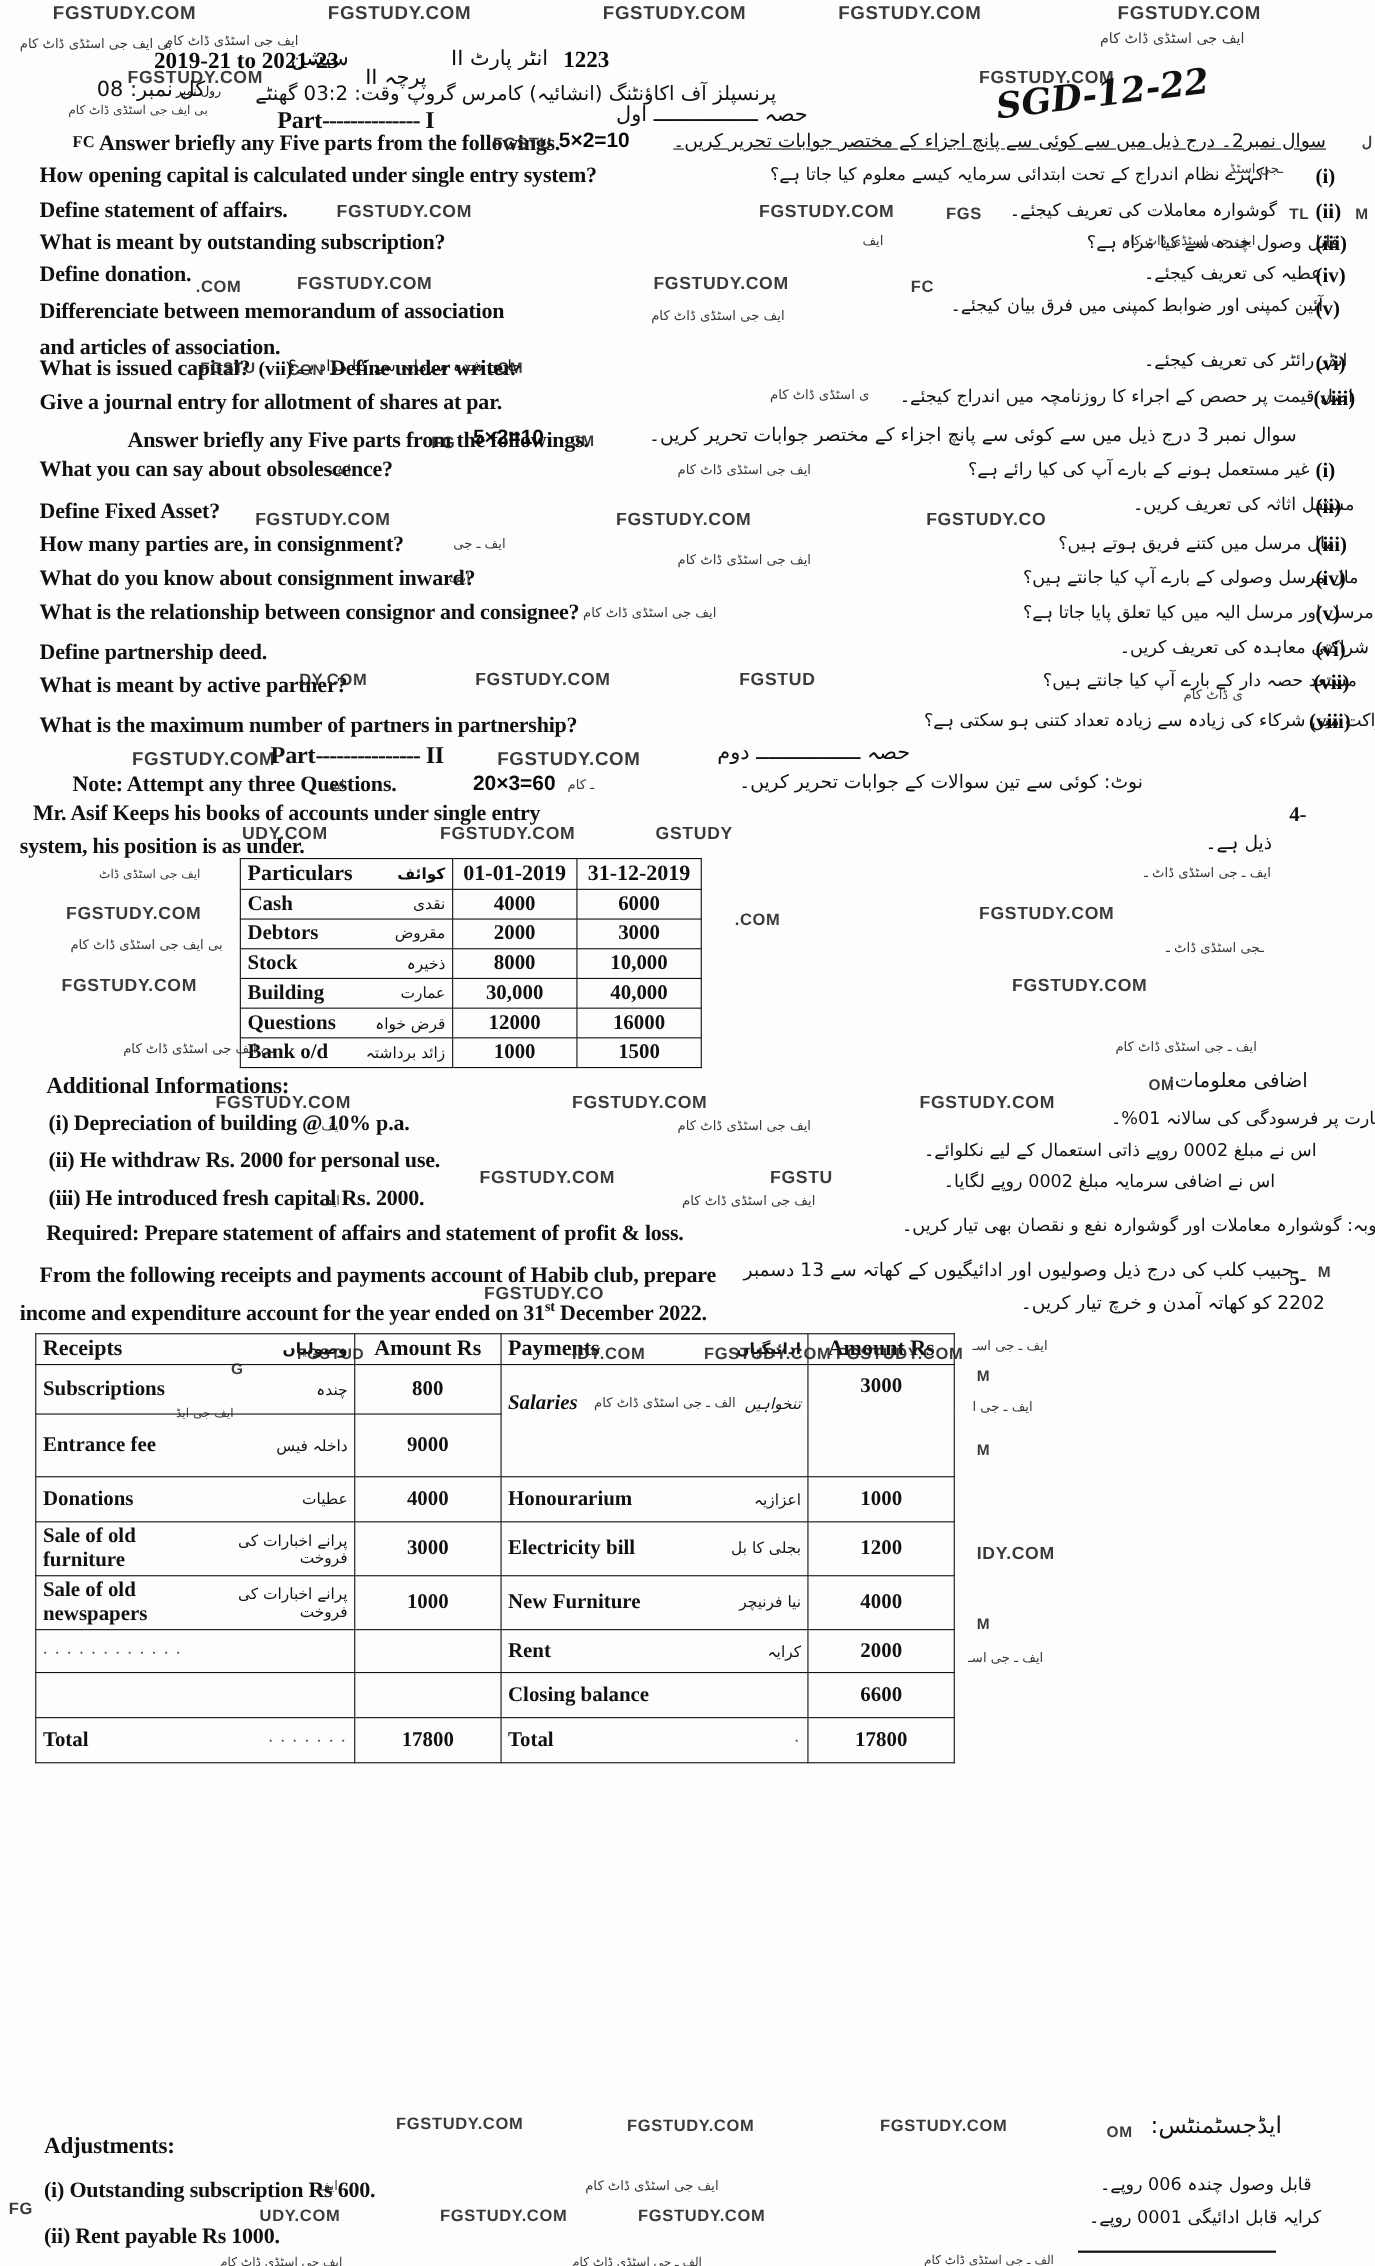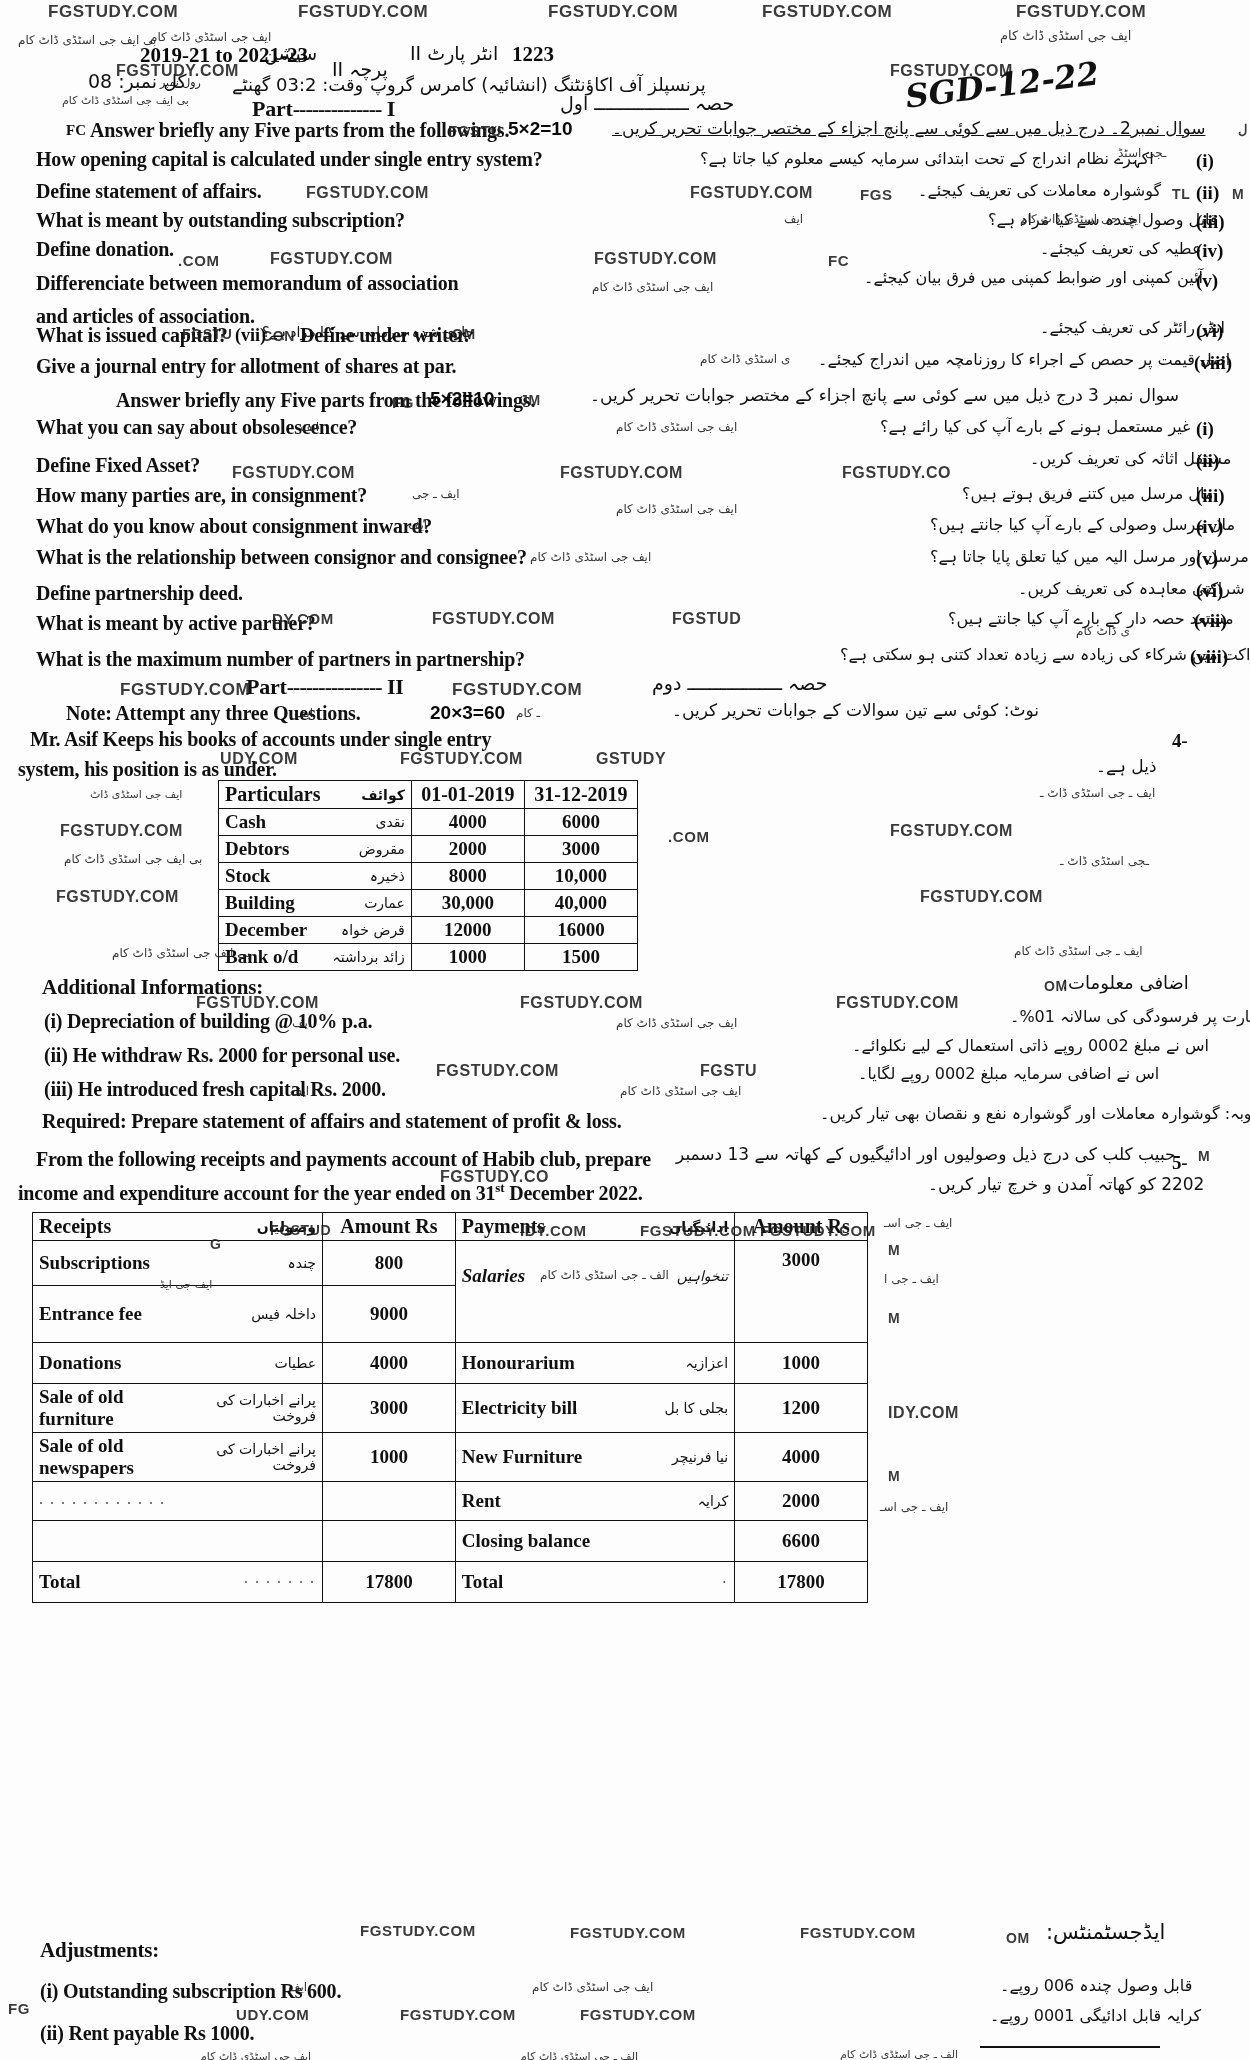--- a/index.html
+++ b/index.html
@@ -319,21 +319,21 @@
                 <span>Building</span>
                 <span class="u-cell">عمارت</span>
               </div>
             </td>
         <td class="c-center">30,000</td>
         <td class="c-center">40,000</td>
       </tr>
       <tr>
         <td>
               <div class="cellrow">
-                <span>December</span>
+                <span>Questions</span>
                 <span class="u-cell">قرض خواہ</span>
               </div>
             </td>
         <td class="c-center">12000</td>
         <td class="c-center">16000</td>
       </tr>
       <tr>
         <td>
               <div class="cellrow">
                 <span>Bank o/d</span>
@@ -365,21 +365,21 @@
   <div class="abs wm" style="left:520px; top:994px; font-size:16px;">FGSTUDY.COM</div>
   <div class="abs wm" style="left:836px; top:994px; font-size:16px;">FGSTUDY.COM</div>
   <div class="abs wm" style="left:1044px; top:978px; font-size:14px;">OM</div>
 
   <div class="abs eng" style="left:44px; top:1010px; font-size:20px;"><span>(i)</span> <span>Depreciation of building @ 10% p.a.</span></div>
   <div class="abs urdu" style="left:1010px; top:1007px; font-size:16px;"><span>عمارت پر فرسودگی کی سالانہ 10%۔</span></div>
   <div class="abs wm-u" style="left:292px; top:1016px; font-size:12px;">ایف</div>
   <div class="abs wm-u" style="left:616px; top:1016px; font-size:12px;">ایف جی اسٹڈی ڈاٹ کام</div>
 
   <div class="abs eng" style="left:44px; top:1044px; font-size:20px;"><span>(ii)</span> <span>He withdraw Rs. 2000 for personal use.</span></div>
-  <div class="abs urdu" style="left:840px; top:1036px; font-size:16px;margin-left:12px;"><span>اس نے مبلغ 2000 روپے ذاتی استعمال کے لیے نکلوائے۔</span></div>
+  <div class="abs urdu" style="left:840px; top:1036px; font-size:16px;"><span>اس نے مبلغ 2000 روپے ذاتی استعمال کے لیے نکلوائے۔</span></div>
 
   <div class="abs eng" style="left:44px; top:1078px; font-size:20px;"><span>(iii)</span> <span>He introduced fresh capital Rs. 2000.</span></div>
   <div class="abs urdu" style="left:858px; top:1064px; font-size:16px;"><span>اس نے اضافی سرمایہ مبلغ 2000 روپے لگایا۔</span></div>
   <div class="abs wm" style="left:436px; top:1062px; font-size:16px;">FGSTUDY.COM</div>
   <div class="abs wm" style="left:700px; top:1062px; font-size:16px;">FGSTU</div>
   <div class="abs wm-u" style="left:290px; top:1084px; font-size:12px;">ایف</div>
   <div class="abs wm-u" style="left:620px; top:1084px; font-size:12px;">ایف جی اسٹڈی ڈاٹ کام</div>
 
   <div class="abs eng" style="left:42px; top:1110px; font-size:20px;">Required: Prepare statement of affairs and statement of profit &amp; loss.</div>
   <div class="abs urdu" style="left:820px; top:1104px; font-size:16px;">مطلوبہ: گوشوارہ معاملات اور گوشوارہ نفع و نقصان بھی تیار کریں۔</div>

